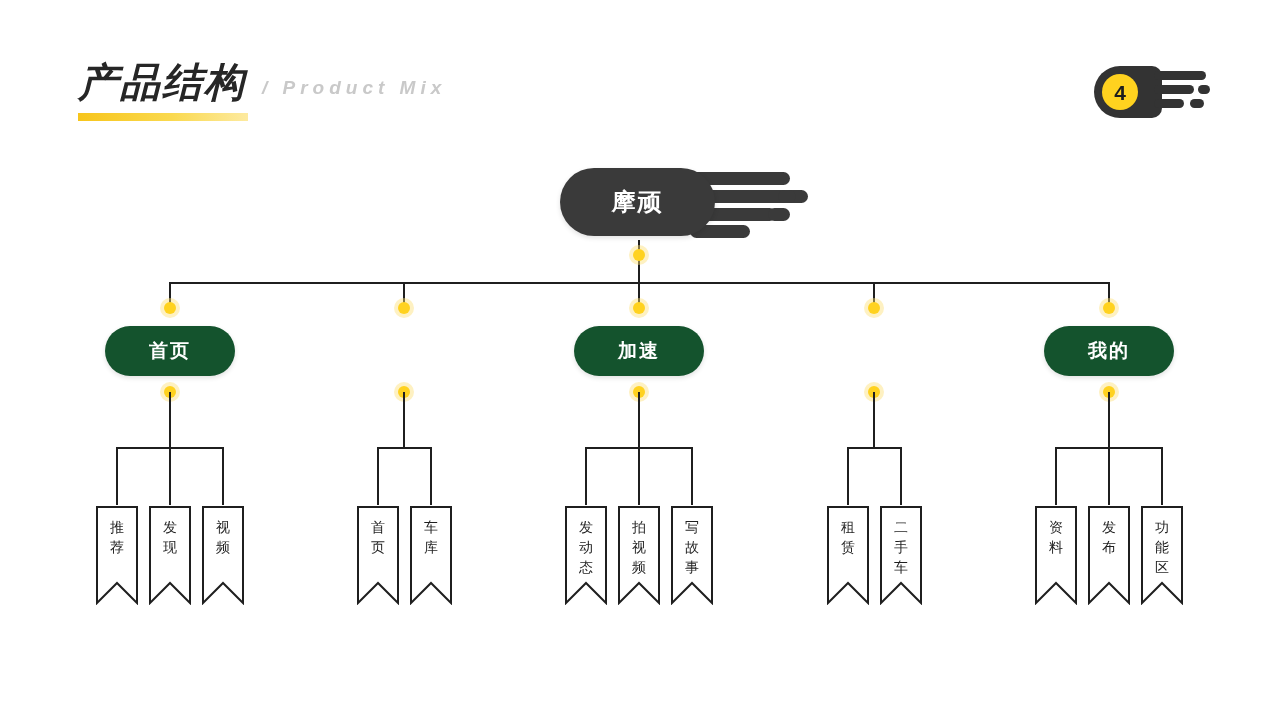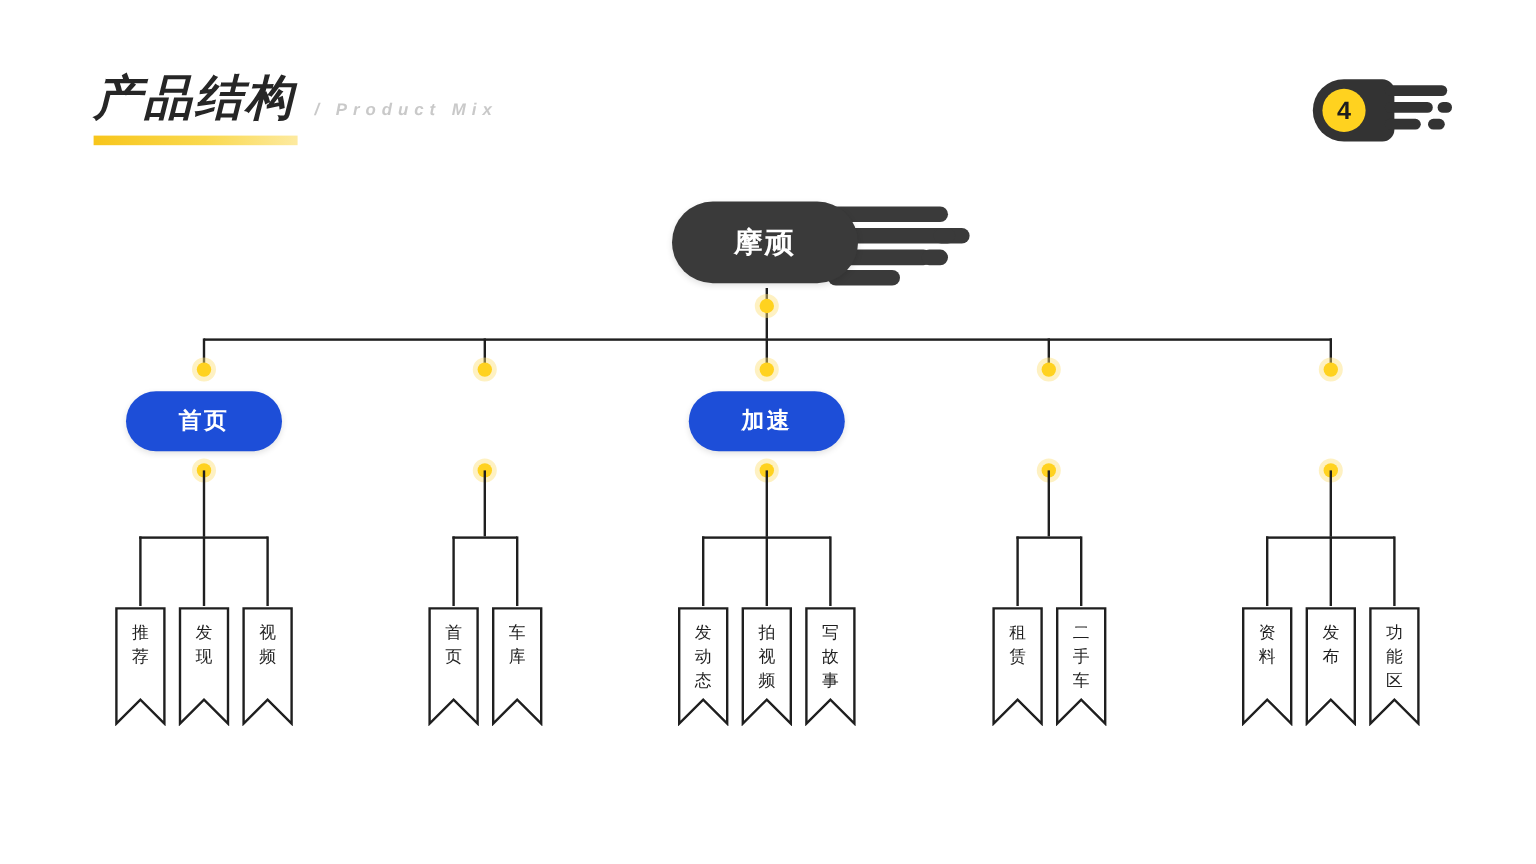--- a/index.html
+++ b/index.html
@@ -31,21 +31,21 @@
   .title-zh {
     font-size: 40px;
     font-weight: bold;
     font-style: italic;
     color: #262626;
     letter-spacing: 2px;
     line-height: 1;
     white-space: nowrap;
   }
   .title-en {
-    font-size: 14px;
+    font-size: 19px;
     font-weight: bold;
     font-style: italic;
     color: #c9c9c9;
     letter-spacing: 5px;
     margin-left: 16px;
     margin-bottom: 3px;
     white-space: nowrap;
   }
   .title-underline {
     position: absolute;
@@ -172,21 +172,21 @@
     height: 12px;
     border-radius: 50%;
     background: #ffd21f;
   }
 
   
   .node2 {
     position: absolute;
     width: 130px;
     height: 50px;
-    background: #1d4ed8;
+    background: #14532d;
     border-radius: 25px;
     display: flex;
     align-items: center;
     justify-content: center;
     box-shadow: 0 2px 5px rgba(0,0,0,0.12);
   }
   .node2-label {
     color: #ffffff;
     font-size: 19px;
     font-weight: bold;
@@ -269,20 +269,23 @@
   <div class="dot" style="left:629px;  top:298px;"></div>
   <div class="dot" style="left:864px;  top:298px;"></div>
   <div class="dot" style="left:1099px; top:298px;"></div>
 
   <div class="node2" style="left:105px;  top:326px;">
     <span class="node2-label">首页</span>
   </div>
   <div class="node2" style="left:574px;  top:326px;">
     <span class="node2-label">加速</span>
   </div>
+  <div class="node2" style="left:1044px; top:326px;">
+    <span class="node2-label">我的</span>
+  </div>
 
   <div class="dot" style="left:160px;  top:382px;"></div>
   <div class="dot" style="left:394px;  top:382px;"></div>
   <div class="dot" style="left:629px;  top:382px;"></div>
   <div class="dot" style="left:864px;  top:382px;"></div>
   <div class="dot" style="left:1099px; top:382px;"></div>
 
   <div class="line-v" style="left:169px; top:392px; height:55px;"></div>
   <div class="line-h" style="left:116px; top:447px; width:107px;"></div>
   <div class="line-v" style="left:116px; top:447px; height:58px;"></div>

